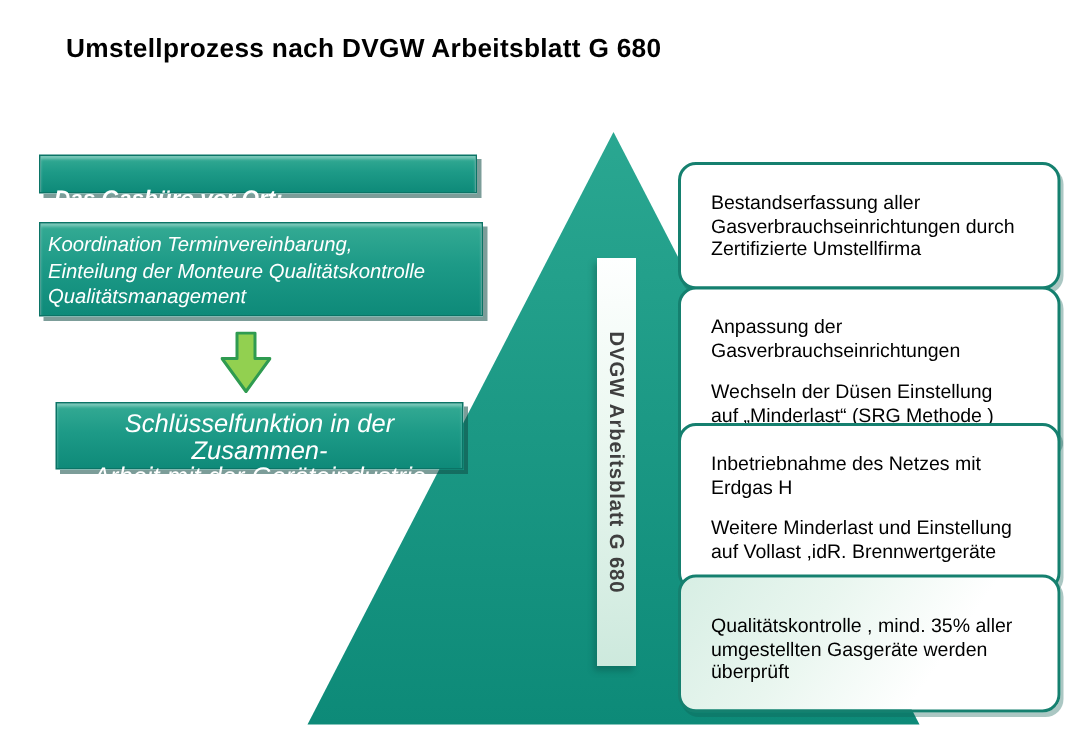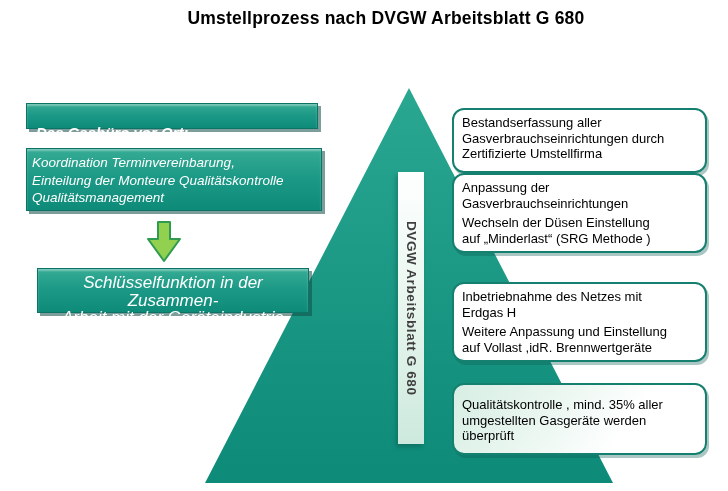--- a/index.html
+++ b/index.html
@@ -7,24 +7,24 @@
     position: relative;
     width: 728px;
     height: 491px;
     background: #ffffff;
     font-family: "Liberation Sans", sans-serif;
     overflow: hidden;
   }
 
   .title {
     position: absolute;
-    top: 8px;
+    top: 22px;
     left: 44px;
     width: 684px;
-    text-align: center;
+    text-align: left;
     font-size: 17.5px;
     font-weight: bold;
     color: #000000;
     letter-spacing: 0.2px;
   }
 
   
   .pyramid-svg { position: absolute; left: 200px; top: 84px; width: 418px; height: 400px; z-index: 1; }
 
   .pyramid-bar {
@@ -75,24 +75,24 @@
     background: #ffffff;
     border: 2px solid #15806f;
     border-radius: 12px;
     padding: 5px 8px;
     font-size: 13px;
     line-height: 15.5px;
     color: #000000;
     box-shadow: 2px 3px 0 rgba(13, 95, 84, 0.35);
     z-index: 3;
   }
-  .step p { margin: 0; white-space: pre-line; }
+  .step p { margin: 12px; white-space: pre-line; }
   .step p + p { margin-top: 4px; }
   .step1 { top: 108px; min-height: 65px; }
-  .step2 { top: 173px; min-height: 70px; }
+  .step2 { top: 191px; min-height: 70px; }
   .step3 { top: 282px; min-height: 78px; }
   .step4 { top: 383px; min-height: 72px; padding-top: 12px;
            background: linear-gradient(125deg, #d7eee4 0%, #e9f6ef 35%, #ffffff 68%); }
 </style>
 </head>
 <body>
 
 <div class="stage">
 
   <div class="title">Umstellprozess nach DVGW Arbeitsblatt G 680</div>
@@ -135,21 +135,21 @@
   <div class="step step2">
     <p>Anpassung der
 Gasverbrauchseinrichtungen</p>
     <p>Wechseln der Düsen Einstellung
 auf „Minderlast“ (SRG Methode )</p>
   </div>
 
   <div class="step step3">
     <p>Inbetriebnahme des Netzes mit
 Erdgas H</p>
-    <p>Weitere Anpassung und Einstellung
+    <p>Weitere Minderlast und Einstellung
 auf Vollast ,idR. Brennwertgeräte</p>
   </div>
 
   <div class="step step4">
     <p>Qualitätskontrolle , mind. 35% aller
 umgestellten Gasgeräte werden
 überprüft</p>
   </div>
 
 </div>

